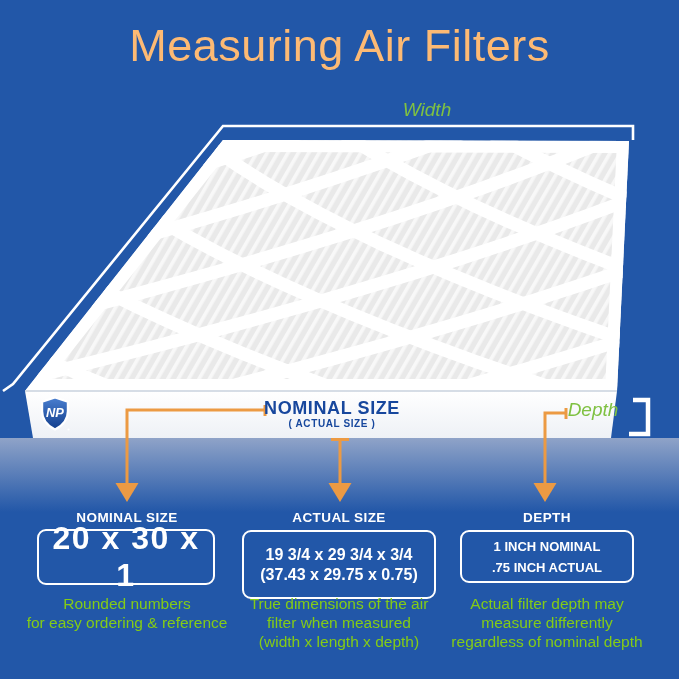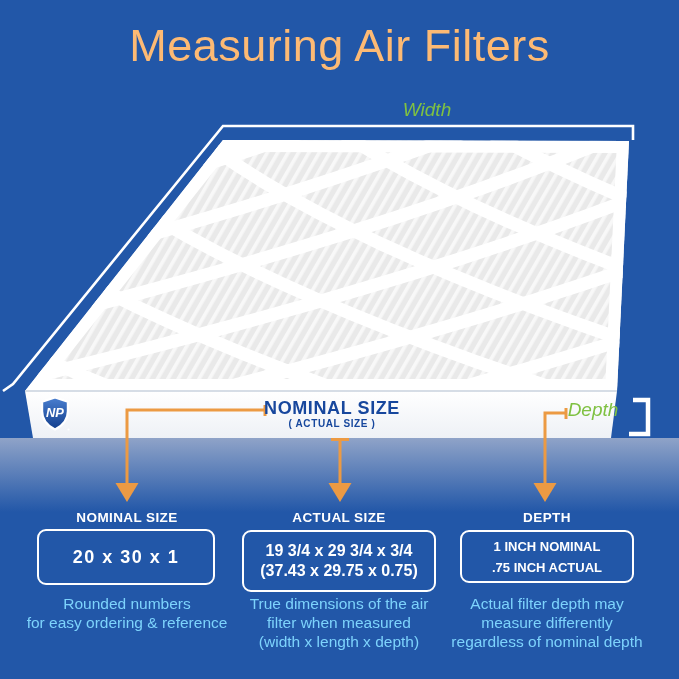--- a/index.html
+++ b/index.html
@@ -30,25 +30,25 @@
   .band-actual{font-size:10px; font-weight:bold; letter-spacing:.6px; line-height:12px;}
   .col-header{
     top:510px; text-align:center; color:#fff; font-weight:bold;
     font-size:13.5px; letter-spacing:.4px;
   }
   .size-box{
     border:2.5px solid #fff; border-radius:9px; box-sizing:border-box;
     color:#fff; font-weight:bold; text-align:center;
     display:flex; flex-direction:column; justify-content:center;
   }
-  .box-1{left:37px; top:529px; width:178px; height:56px; font-size:18px; letter-spacing:1.5px;align-items:center;}
-  .box-2{left:242px; top:530px; width:194px; height:62px; font-size:16px; line-height:20px;}
+  .box-1{left:37px; top:529px; width:178px; height:56px; font-size:32px; letter-spacing:1.5px;align-items:center;}
+  .box-2{left:242px; top:530px; width:194px; height:69px; font-size:16px; line-height:20px;}
   .box-3{left:460px; top:530px; width:174px; height:53px; font-size:13px; line-height:21px;}
   .desc{
-    top:594px; width:220px; text-align:center; color:#7dd3fc;
+    top:594px; width:220px; text-align:center; color:#84cc16;
     font-size:15.5px; line-height:19px;
   }
   .desc span{display:block;}
   .scene{left:0; top:0;}
   .orange line,.orange polyline{stroke:var(--accent_orange); stroke-width:3; fill:none;}
   .orange path{fill:var(--accent_orange); stroke:none;}
   .dim-line{stroke:#fff; stroke-width:2.6; fill:none;}
   .bracket{stroke:#fff; stroke-width:4.5; fill:none;}
   #lattice polyline{stroke:#fff; stroke-width:13; fill:none;}
   .np-logo{left:40px; top:396px;}

